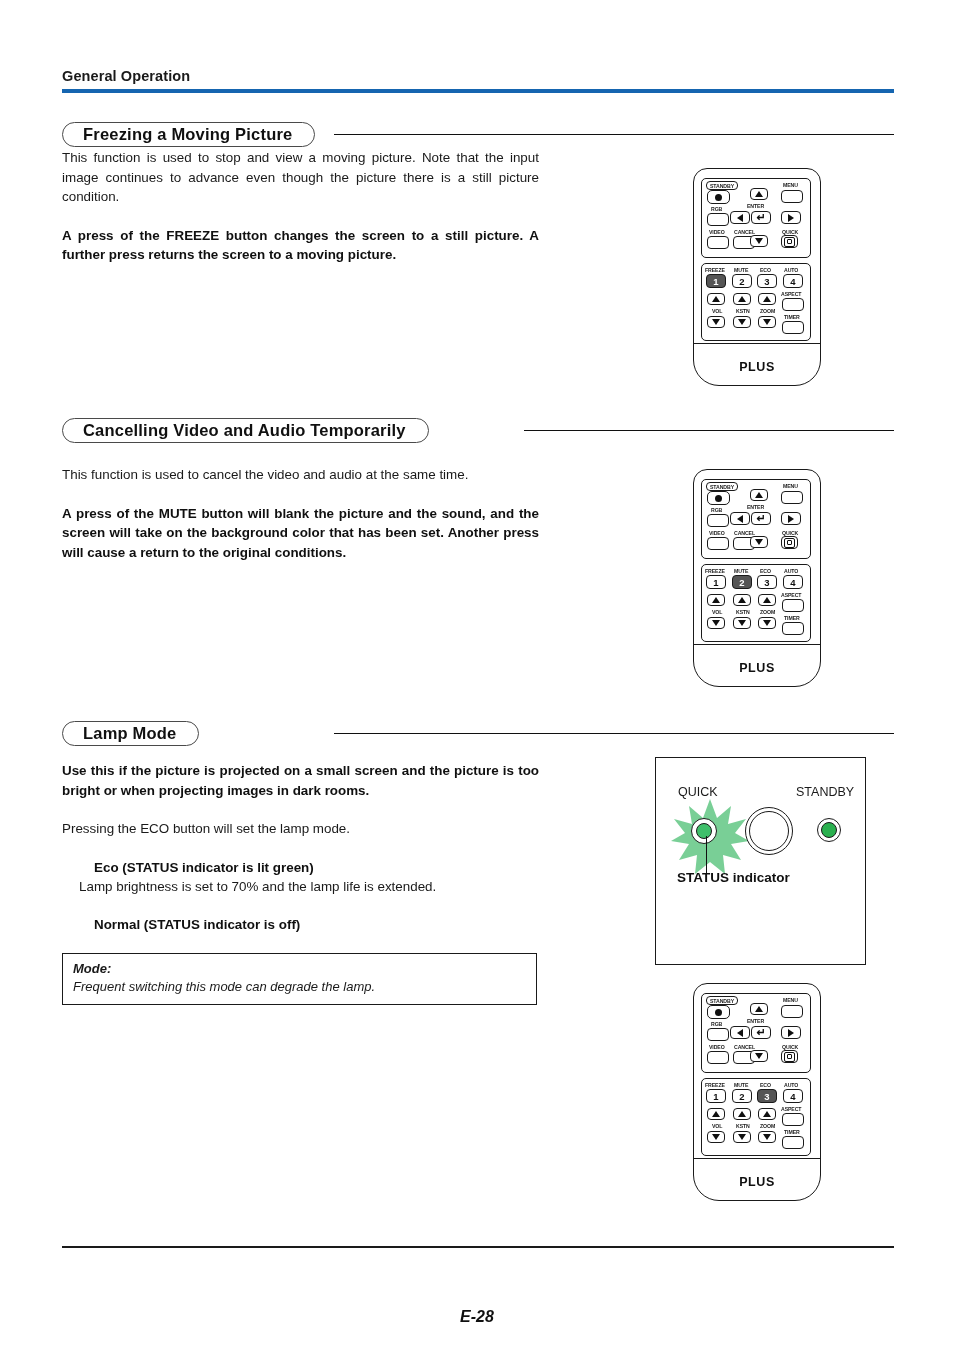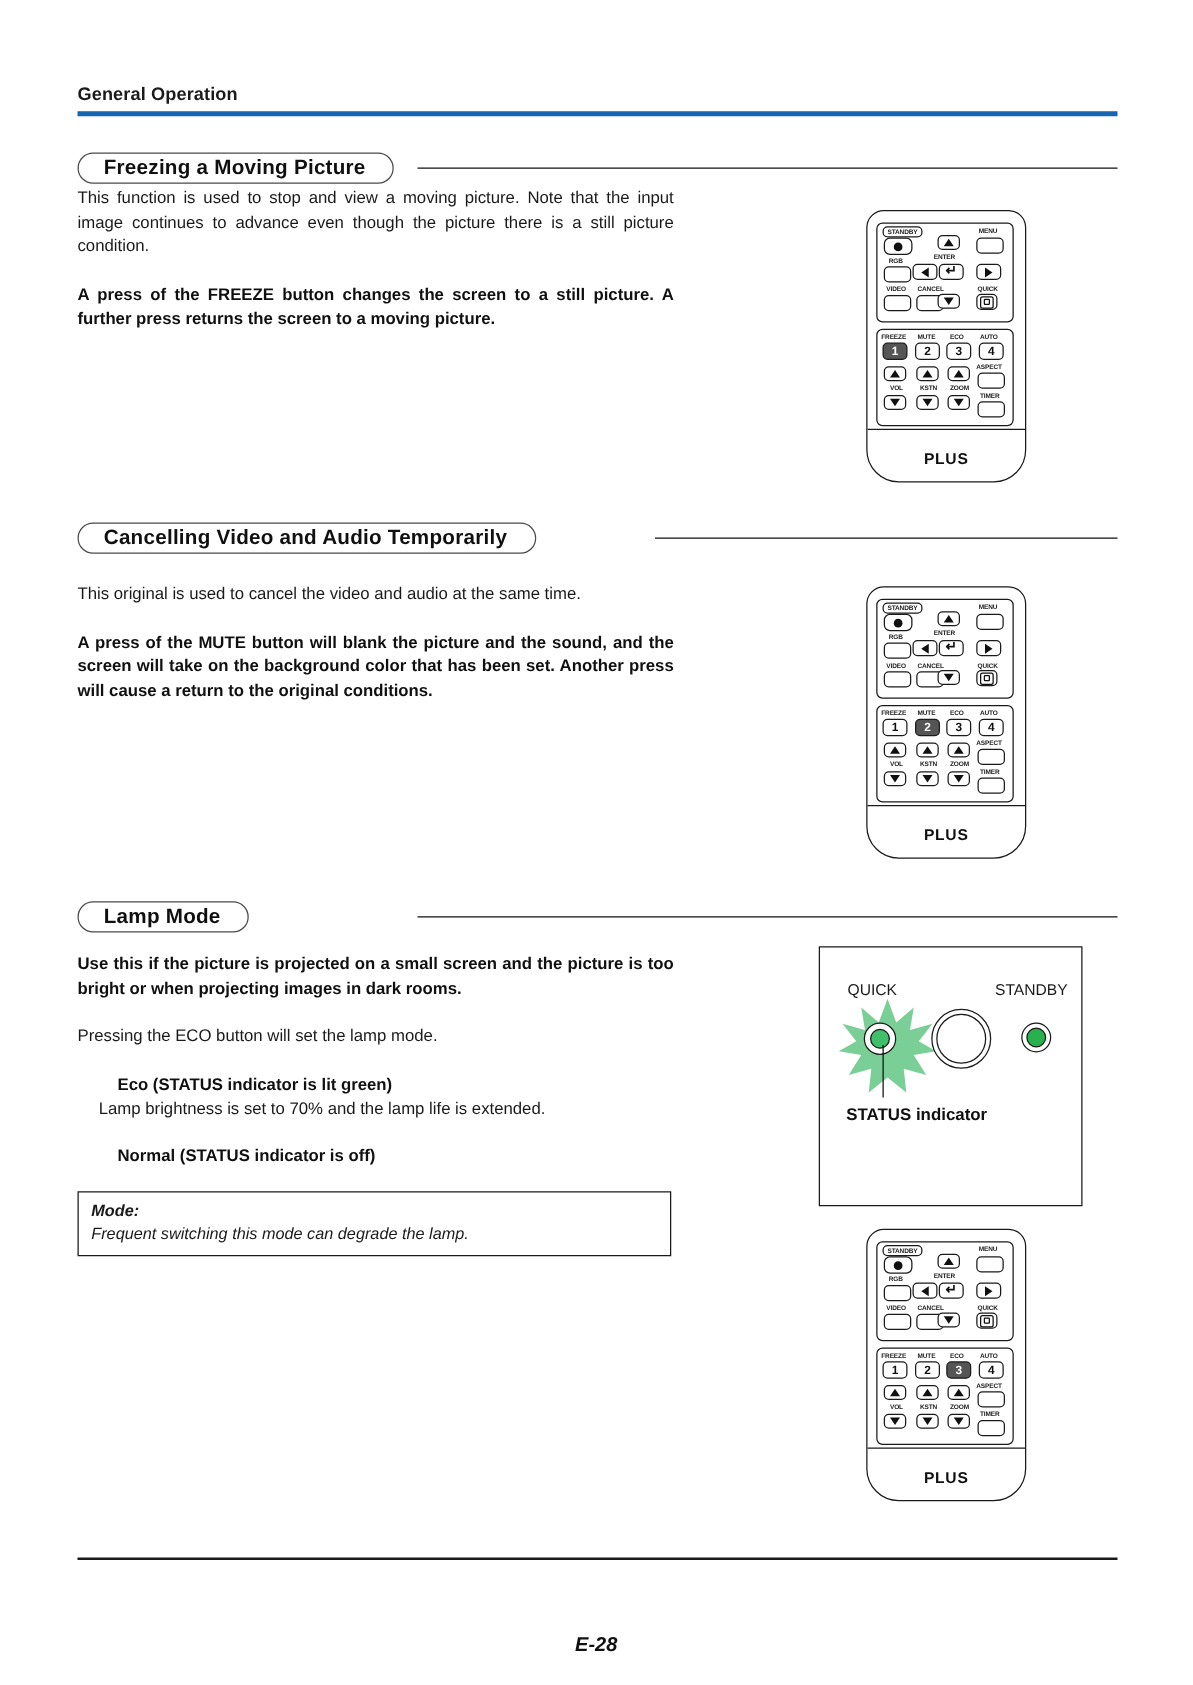--- a/index.html
+++ b/index.html
@@ -419,21 +419,21 @@
 </div>
 
 <div class="section-head" style="top:418px;">
   <div class="pill">
     <span>Cancelling Video and Audio Temporarily</span>
   </div>
   <div class="rule" style="width:370px;"></div>
 </div>
 
 <div class="body-col" style="top:465px;">
-  <p class="p-normal nojust">This original is used to cancel the video and audio at the same time.</p>
+  <p class="p-normal nojust">This function is used to cancel the video and audio at the same time.</p>
   <p class="p-bold" style="margin-top:19px;">A press of the MUTE button will blank the picture and the sound, and the screen will take on the background color that has been set. Another press will cause a return to the original conditions.</p>
 </div>
 
 <div class="remote" id="remote-mute" style="left:693px; top:469px;">
   <div class="remote-body"></div>
   <div class="plus-divider"></div>
   <div class="plus-logo">PLUS</div>
 
   <div class="remote-panel panel-top">
     <div class="klabel boxed" style="left:4px; top:2px;">STANDBY</div>
@@ -545,21 +545,21 @@
   <div class="led-ring" style="left:35px; top:60px; width:26px; height:26px;"></div>
   <div class="led-inner" style="left:40px; top:65px; width:16px; height:16px; background:#3fbf6a;"></div>
 
   <div class="led-ring" style="left:89px; top:49px; width:48px; height:48px;"></div>
   <div class="led-inner" style="left:93px; top:53px; width:40px; height:40px; background:#ffffff;"></div>
 
   <div class="led-ring" style="left:161px; top:60px; width:24px; height:24px;"></div>
   <div class="led-inner" style="left:165px; top:64px; width:16px; height:16px; background:#2ab04f;"></div>
 
   <div class="callout-line" style="left:50px; top:78px; height:42px;"></div>
-  <span class="lbl-bold" style="left:21px; top:126px;">STATUS indicator</span>
+  <span class="lbl-bold" style="left:21px; top:112px;">STATUS indicator</span>
 </div>
 
 <div class="remote" id="remote-eco" style="left:693px; top:983px;">
   <div class="remote-body"></div>
   <div class="plus-divider"></div>
   <div class="plus-logo">PLUS</div>
 
   <div class="remote-panel panel-top">
     <div class="klabel boxed" style="left:4px; top:2px;">STANDBY</div>
     <div class="key round" style="left:5px; top:11px; width:23px; height:14px;">

